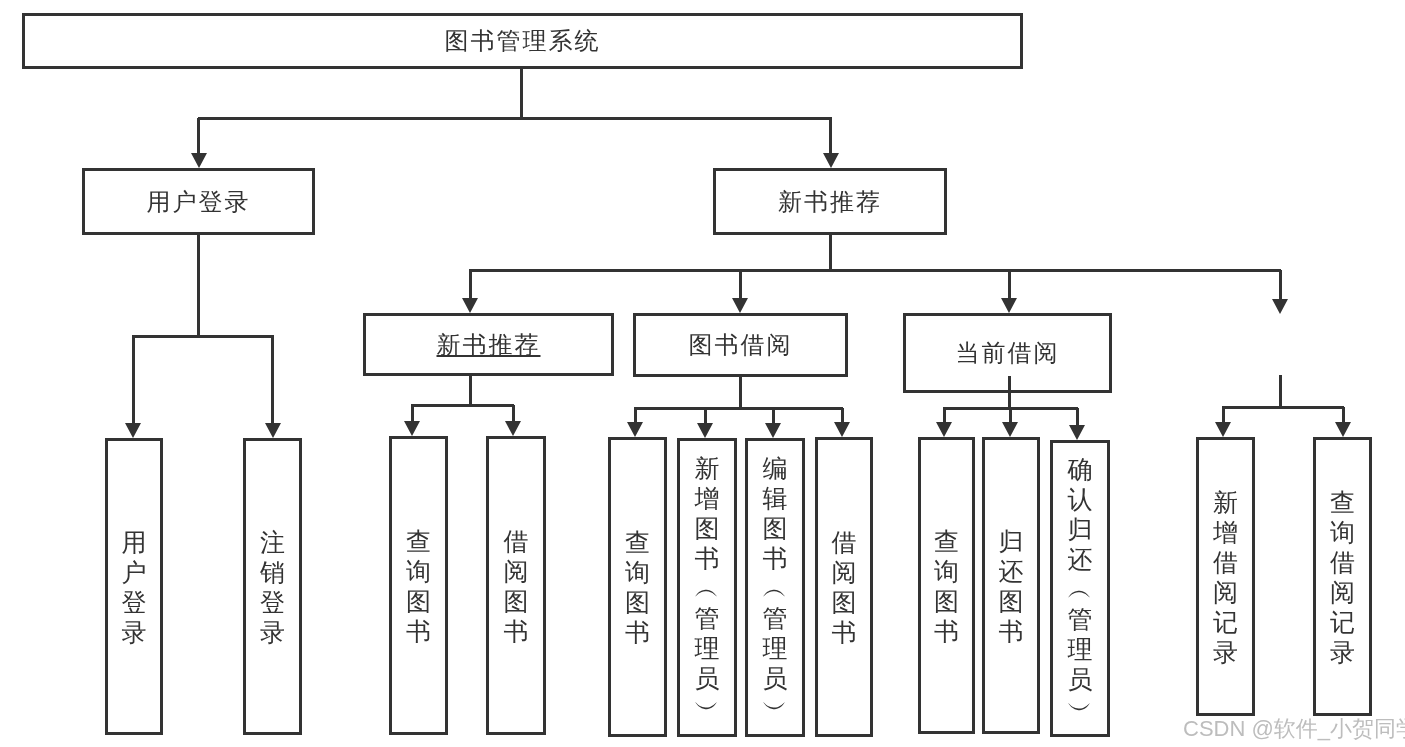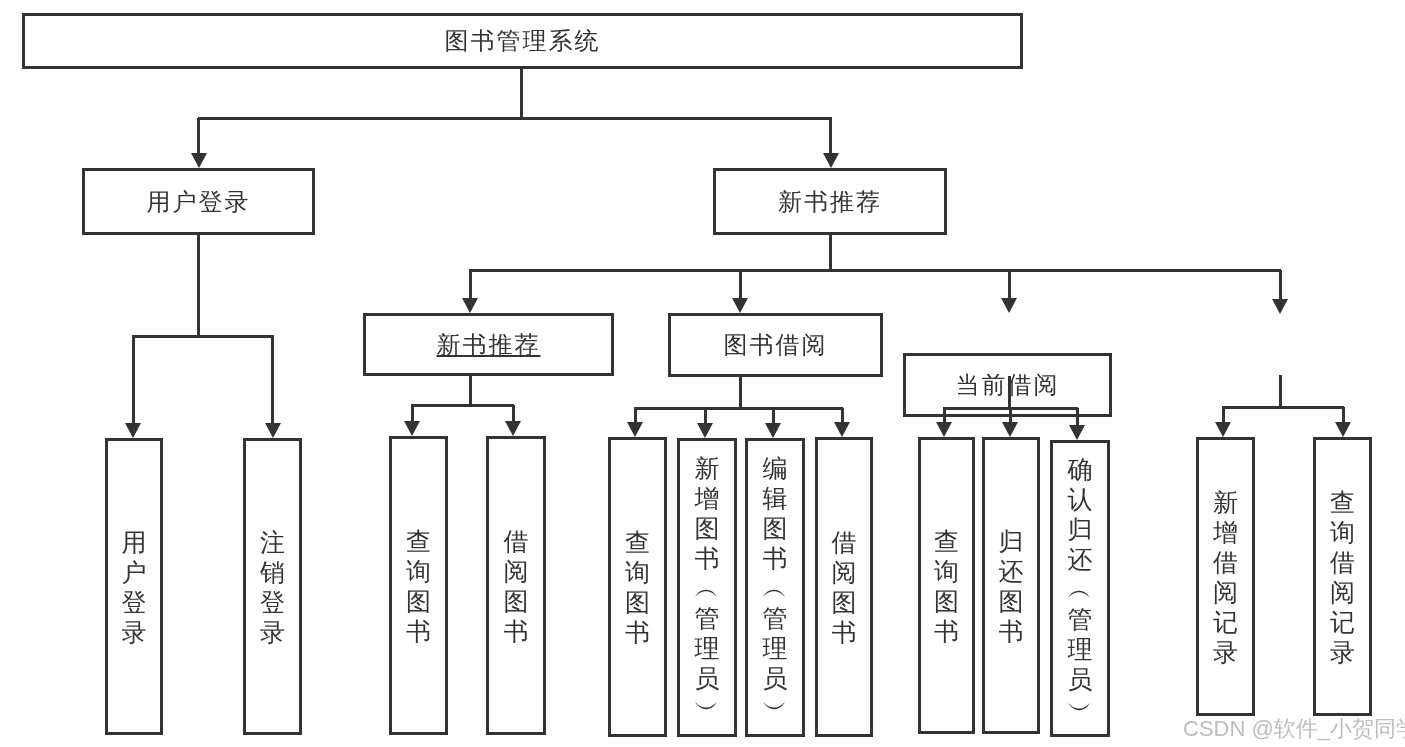--- a/index.html
+++ b/index.html
@@ -73,23 +73,23 @@
 <div id="canvas">
 
   <div class="hbox" style="left:22px; top:13px; width:1001px; height:56px;">图书管理系统</div>
 
   <div class="hbox" style="left:82px; top:168px; width:233px; height:67px;">用户登录</div>
 
   <div class="hbox" style="left:713px; top:168px; width:234px; height:67px;">新书推荐</div>
 
   <div class="hbox" style="left:363px; top:313px; width:251px; height:63px;text-decoration:underline;">新书推荐</div>
 
-  <div class="hbox" style="left:668px; top:313px; width:215px; height:64px;">图书借阅</div>
-
-  <div class="hbox" style="left:903px; top:313px; width:209px; height:64px;margin-top:40px;">当前借阅</div>
+  <div class="hbox" style="left:633px; top:313px; width:215px; height:64px;">图书借阅</div>
+
+  <div class="hbox" style="left:903px; top:313px; width:209px; height:80px;">当前借阅</div>
 
 
   <div class="vbox" style="left:105px; top:438px; width:58px; height:297px;">
       <span>用</span>
       <span>户</span>
       <span>登</span>
       <span>录</span>
     </div>
 
   <div class="vbox" style="left:243px; top:438px; width:59px; height:297px;">

